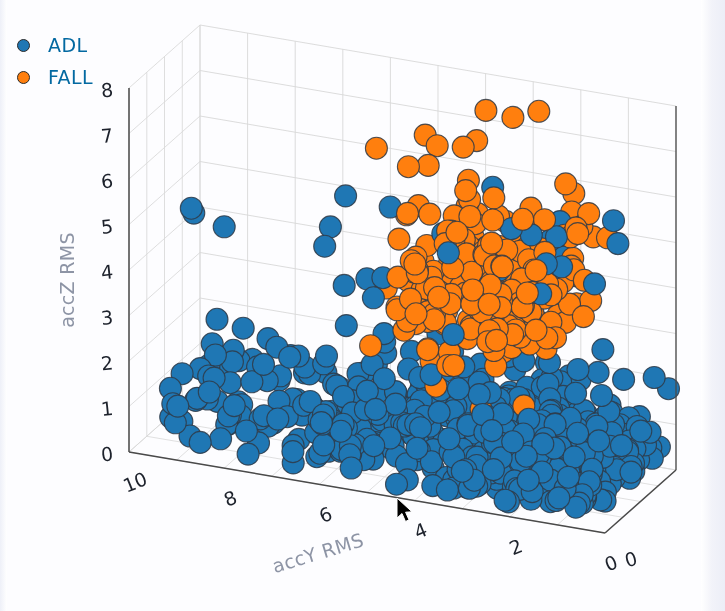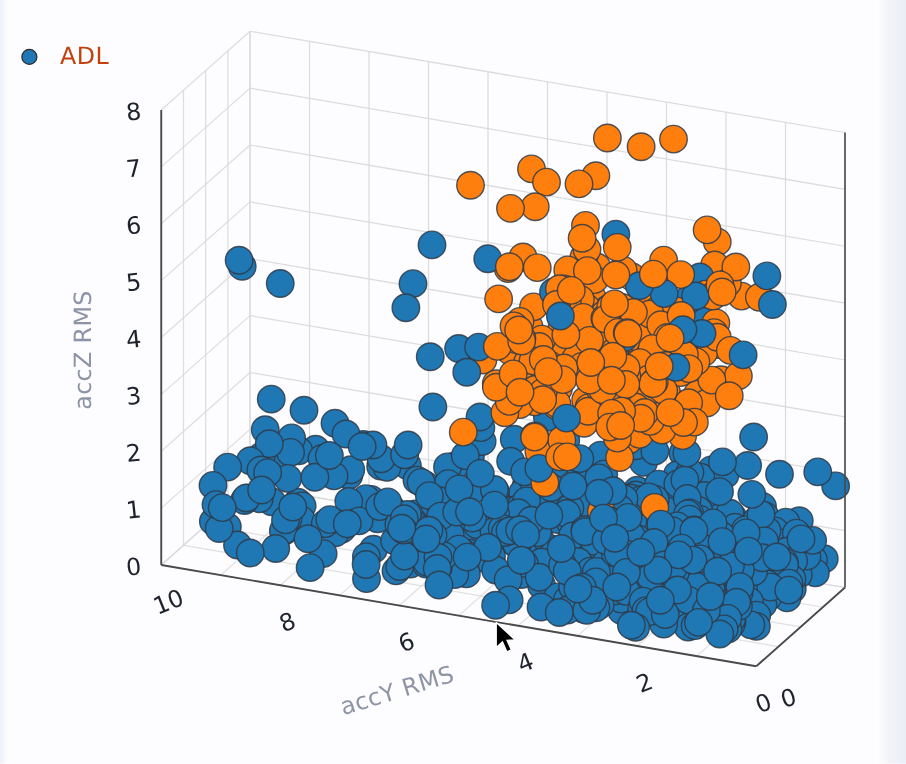--- a/index.html
+++ b/index.html
@@ -26,21 +26,21 @@
     position:absolute;left:10px;top:34px;
     display:flex;flex-direction:column;gap:10px;
   }
   .legend-row{display:flex;align-items:center;gap:18px;}
   .legend-swatch{
     width:13px;height:13px;border-radius:50%;
     border:1.1px solid #2b2b2b;box-sizing:border-box;
     flex:0 0 auto;margin-left:7px;
   }
   .legend-label{
-    font-size:19px;color:#c2410c;letter-spacing:.4px;
+    font-size:19px;color:#0369a1;letter-spacing:.4px;
     font-family:"DejaVu Sans", sans-serif;
   }
   .tick{
     position:absolute;font-size:19px;color:#1d222c;
     font-family:"DejaVu Sans", sans-serif;
     white-space:nowrap;transform-origin:50% 50%;
   }
   .axis-title{
     position:absolute;font-size:19px;color:#8d94a5;
     font-family:"DejaVu Sans", sans-serif;white-space:nowrap;
@@ -1101,20 +1101,24 @@
         <line x1="129.0" y1="452.0" x2="129.0" y2="88.0" stroke="#4a4a4a" stroke-width="1.5" stroke-opacity="1" shape-rendering="geometricPrecision"></line>
         <line x1="676.0" y1="470.0" x2="676.0" y2="106.0" stroke="#4a4a4a" stroke-width="1.3" stroke-opacity="1" shape-rendering="geometricPrecision"></line>
       </g>
     </svg>
 
   <div class="legend">
     <div class="legend-row">
       <span class="legend-swatch" style="background: rgb(31, 119, 180);"></span>
       <span class="legend-label">ADL</span>
     </div>
+    <div class="legend-row">
+      <span class="legend-swatch" style="background: rgb(255, 127, 14);"></span>
+      <span class="legend-label">FALL</span>
+    </div>
   </div>
 
   <div id="labels">
       <div class="tick" style="left: 0px; top: 0px; transform: translate(107px, 454px) translate(-50%, -50%) rotate(-6deg);">0</div>
       <div class="tick" style="left: 0px; top: 0px; transform: translate(107px, 408.5px) translate(-50%, -50%) rotate(-6deg);">1</div>
       <div class="tick" style="left: 0px; top: 0px; transform: translate(107px, 363px) translate(-50%, -50%) rotate(-6deg);">2</div>
       <div class="tick" style="left: 0px; top: 0px; transform: translate(107px, 317.5px) translate(-50%, -50%) rotate(-6deg);">3</div>
       <div class="tick" style="left: 0px; top: 0px; transform: translate(107px, 272px) translate(-50%, -50%) rotate(-6deg);">4</div>
       <div class="tick" style="left: 0px; top: 0px; transform: translate(107px, 226.5px) translate(-50%, -50%) rotate(-6deg);">5</div>
       <div class="tick" style="left: 0px; top: 0px; transform: translate(107px, 181px) translate(-50%, -50%) rotate(-6deg);">6</div>

